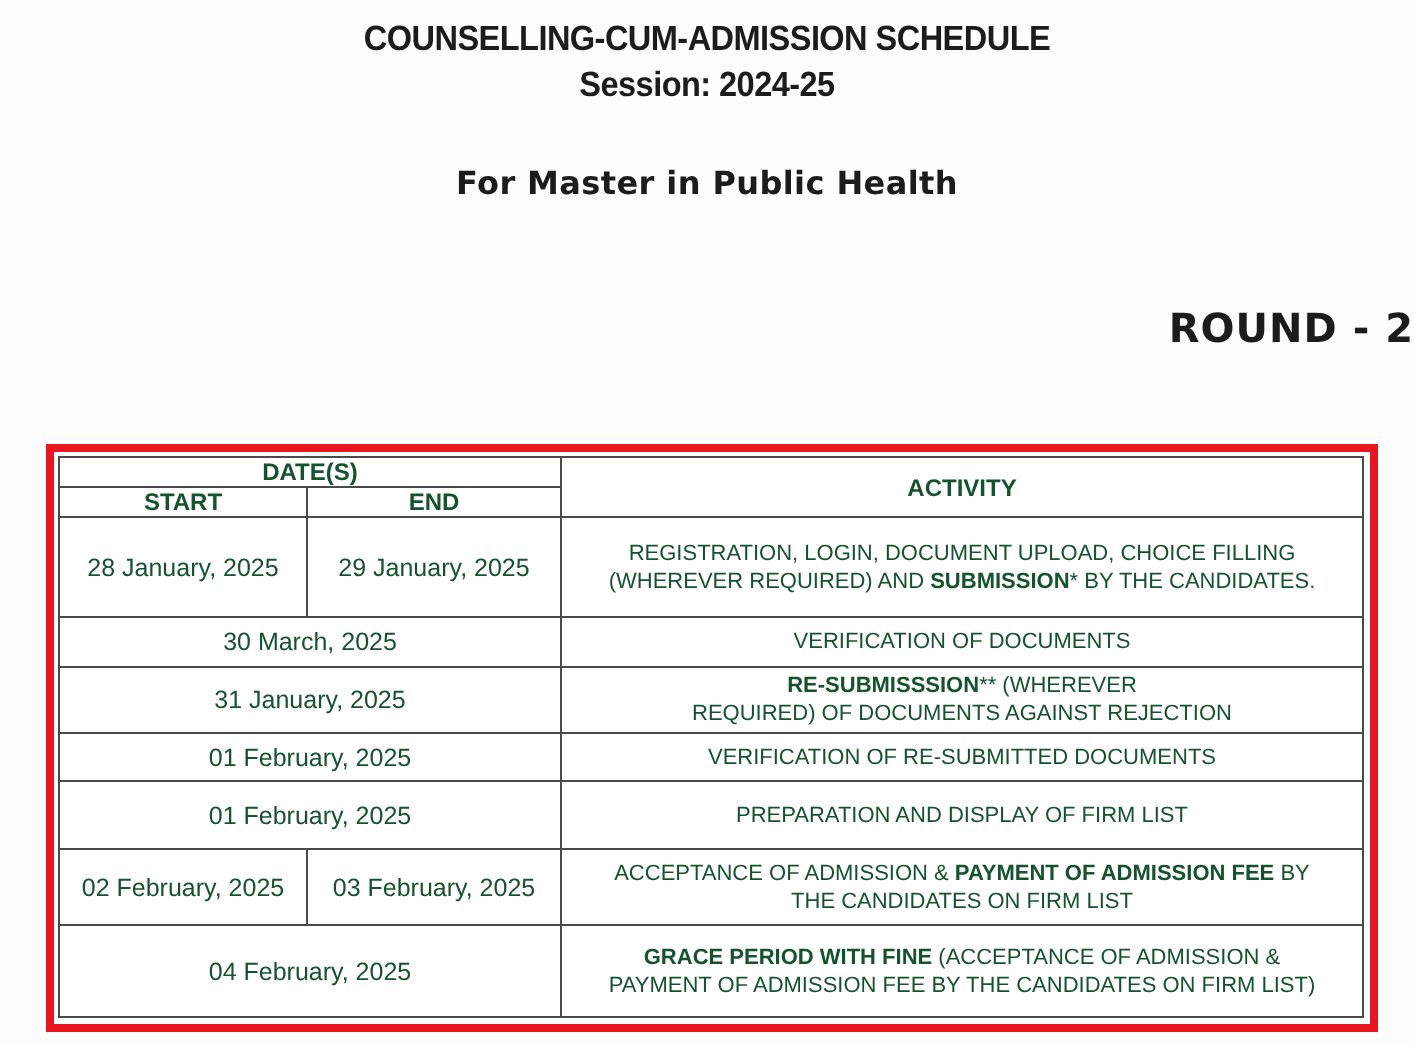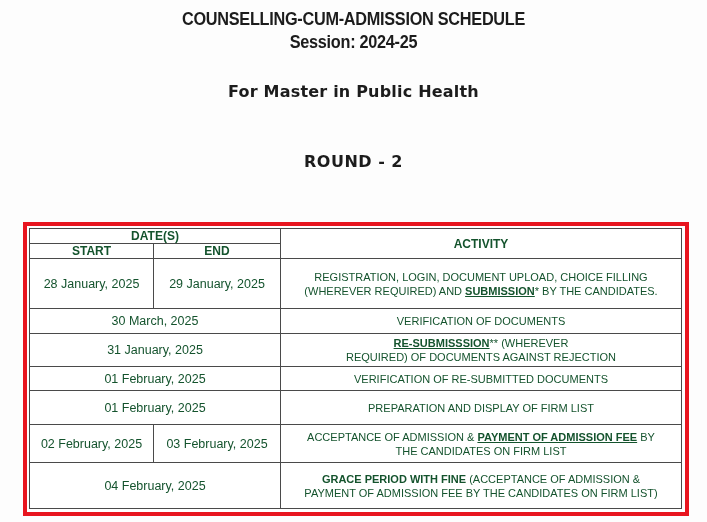--- a/index.html
+++ b/index.html
@@ -5,37 +5,37 @@
   html, body { margin:0; padding:0; }
   body {
     width:707px; height:522px; overflow:hidden; position:relative;
     background:#fdfdfd; color:#1c1c1c;
     font-family:"Liberation Sans", sans-serif;
   }
   .hdr { position:absolute; left:0; width:707px; text-align:center; }
   #h1 { top:9px; font-size:17.5px; font-weight:bold; letter-spacing:-0.3px; transform:scaleX(0.93); }
   #h2 { top:32px; font-size:17.5px; font-weight:bold; letter-spacing:-0.3px; transform:scaleX(0.93); }
   #h3 { top:82px; font-size:16px; font-weight:900; font-family:"DejaVu Sans", sans-serif; letter-spacing:0.2px; }
-  #h4 { top:152px; font-size:16px; font-weight:900; font-family:"DejaVu Sans", sans-serif; letter-spacing:0.5px; }
+  #h4 { top:152px; font-size:20px; font-weight:900; font-family:"DejaVu Sans", sans-serif; letter-spacing:0.5px;text-align:right; }
 
   .frame {
     position:absolute; left:23px; top:222px; width:658px; height:286px;
     border:4px solid #e8151f; background:#ffffff;
   }
   table {
     position:absolute; left:2px; top:2px; width:652px;
     border-collapse:collapse; table-layout:fixed;
     font-size:12.5px; color:#14532d;
   }
   td, th {
     border:1px solid #4a4a4a; text-align:center; vertical-align:middle;
     padding:0 3px; line-height:14px;
   }
   th { font-weight:bold; font-size:12px; }
-  .u { text-decoration:underline; font-weight:bold;margin-top:11px; }
+  .u { font-weight:bold;margin-top:11px; }
   .b { font-weight:bold; }
   .act { font-size:11px; }
 </style>
 </head>
 <body>
 
 <div class="hdr" id="h1">COUNSELLING-CUM-ADMISSION SCHEDULE</div>
 <div class="hdr" id="h2">Session: 2024-25</div>
 <div class="hdr" id="h3">For Master in Public Health</div>
 <div class="hdr" id="h4">ROUND - 2</div>

